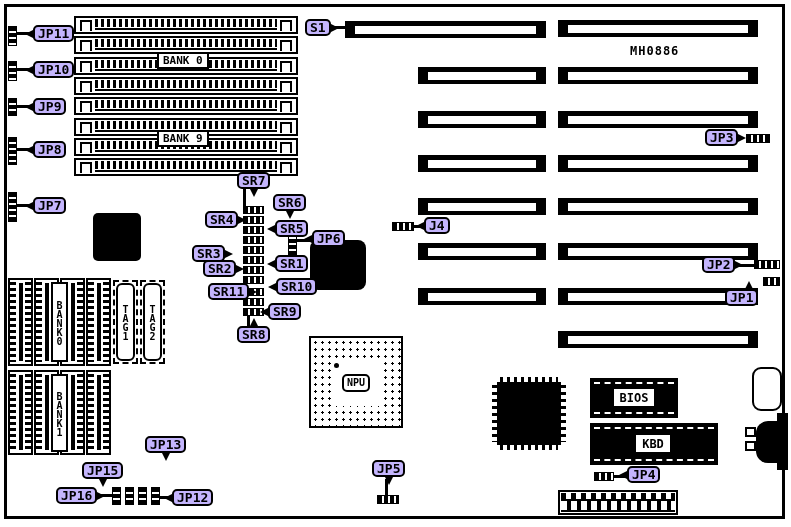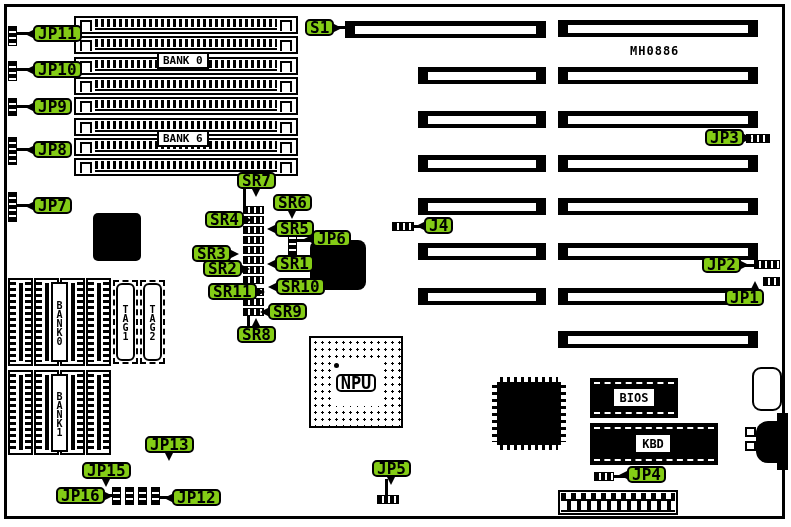--- a/index.html
+++ b/index.html
@@ -15,21 +15,21 @@
   .simm .cline{position:absolute;left:19px;right:19px;top:10px;height:2px;background:#000;}
   .simm .lat{position:absolute;top:2px;width:8px;height:9px;border:2px solid #000;border-bottom:none;background:#fff;}
   .simm .lat.l{left:4px}.simm .lat.r{right:4px}
   
   .slot{background:#000;height:17px;}
   .slot i{position:absolute;left:10px;right:10px;top:5px;height:8px;background:#fff;}
   
   .pinsV{width:9px;background:repeating-linear-gradient(180deg,#000 0 4px,#fff 4px 6px);border:1px solid #000;z-index:15;}
   .pinsH{height:9px;background:repeating-linear-gradient(90deg,#000 0 4px,#fff 4px 6px);border:1px solid #000;z-index:15;}
   
-  .co{background:#84cc16;border:2px solid #000;border-radius:5px;font-weight:bold;font-size:16px;
+  .co{background:#c4b5fd;border:2px solid #000;border-radius:5px;font-weight:bold;font-size:13px;
       line-height:13px;padding:0 3px;white-space:nowrap;z-index:30;}
   .co::after{content:"";position:absolute;width:0;height:0;}
   .co.tl::after{left:-10px;top:50%;margin-top:-5px;border-top:5px solid transparent;border-bottom:5px solid transparent;border-right:10px solid #000;}
   .co.tr::after{right:-10px;top:50%;margin-top:-5px;border-top:5px solid transparent;border-bottom:5px solid transparent;border-left:10px solid #000;}
   .co.td::after{bottom:-10px;left:50%;margin-left:-5px;border-left:5px solid transparent;border-right:5px solid transparent;border-top:10px solid #000;}
   .co.tu::after{top:-10px;left:50%;margin-left:-5px;border-left:5px solid transparent;border-right:5px solid transparent;border-bottom:10px solid #000;}
   .co.tur::after{top:-10px;right:2px;border-left:5px solid transparent;border-right:5px solid transparent;border-bottom:10px solid #000;}
   .lead{background:#000;z-index:25;}
   
   .boxlabel{background:#fff;border:2px solid #000;font-weight:bold;font-size:11px;line-height:13px;
@@ -48,21 +48,21 @@
   .tagsock{width:25px;border:2px dashed #000;background:#fff;display:flex;align-items:center;justify-content:center;}
   .tagsock .vlabel{border:2px solid #000;border-radius:6px;background:#fff;height:74px;width:15px;
                    display:flex;align-items:center;justify-content:center;}
   .chip{background:#000;}
   
   .npu-sock{border:2px solid #000;background-color:#fff;
             background-image:radial-gradient(#000 1.3px,transparent 1.4px);
             background-size:7px 7px;background-position:1px 1px;}
   .npu-center{position:absolute;background:#fff;display:flex;align-items:center;justify-content:center;}
   .npu-dot{position:absolute;width:5px;height:5px;background:#000;border-radius:50%;}
-  .npu-label{border:2px solid #000;border-radius:5px;background:#fff;font-weight:bold;font-size:17px;line-height:14px;padding:0 3px;}
+  .npu-label{border:2px solid #000;border-radius:5px;background:#fff;font-weight:bold;font-size:10px;line-height:14px;padding:0 3px;}
   
   .qtick{position:absolute;}
   
   .romchip{background:#000;}
   .romchip .d1{position:absolute;left:4px;right:4px;top:4px;border-top:2px dashed #fff;}
   .romchip .d2{position:absolute;left:4px;right:4px;bottom:4px;border-bottom:2px dashed #fff;}
   
   .pwr{border:2px solid #000;background:#fff;}
   .pwr .p1{position:absolute;left:1px;right:1px;top:1px;height:6px;background:repeating-linear-gradient(90deg,#000 0 5px,#fff 5px 10px);}
   .pwr .p2{position:absolute;left:1px;right:1px;top:9px;height:2px;background:repeating-linear-gradient(90deg,#000 0 6px,#fff 6px 10px);}
@@ -118,21 +118,21 @@
       <i class="cline"></i>
       <i class="lat r"></i>
     </div>
   <div class="abs simm" style="top:158px">
       <i class="lat l"></i>
       <i class="comb"></i>
       <i class="cline"></i>
       <i class="lat r"></i>
     </div>
   <div class="abs boxlabel" style="left:157px;top:52px;height:17px">BANK 0</div>
-  <div class="abs boxlabel" style="left:157px;top:130px;height:17px">BANK 6</div>
+  <div class="abs boxlabel" style="left:157px;top:130px;height:17px">BANK 9</div>
 
   <div class="abs pinsV" style="left:8px;top:26px;height:20px"></div>
   <div class="abs pinsV" style="left:8px;top:61px;height:20px"></div>
   <div class="abs pinsV" style="left:8px;top:98px;height:18px"></div>
   <div class="abs pinsV" style="left:8px;top:137px;height:28px"></div>
   <div class="abs pinsV" style="left:8px;top:192px;height:30px"></div>
   <div class="abs lead" style="left:16px;top:32px;width:18px;height:3px"></div>
   <div class="abs lead" style="left:16px;top:68px;width:18px;height:3px"></div>
   <div class="abs lead" style="left:16px;top:105px;width:18px;height:3px"></div>
   <div class="abs lead" style="left:16px;top:148px;width:18px;height:3px"></div>

